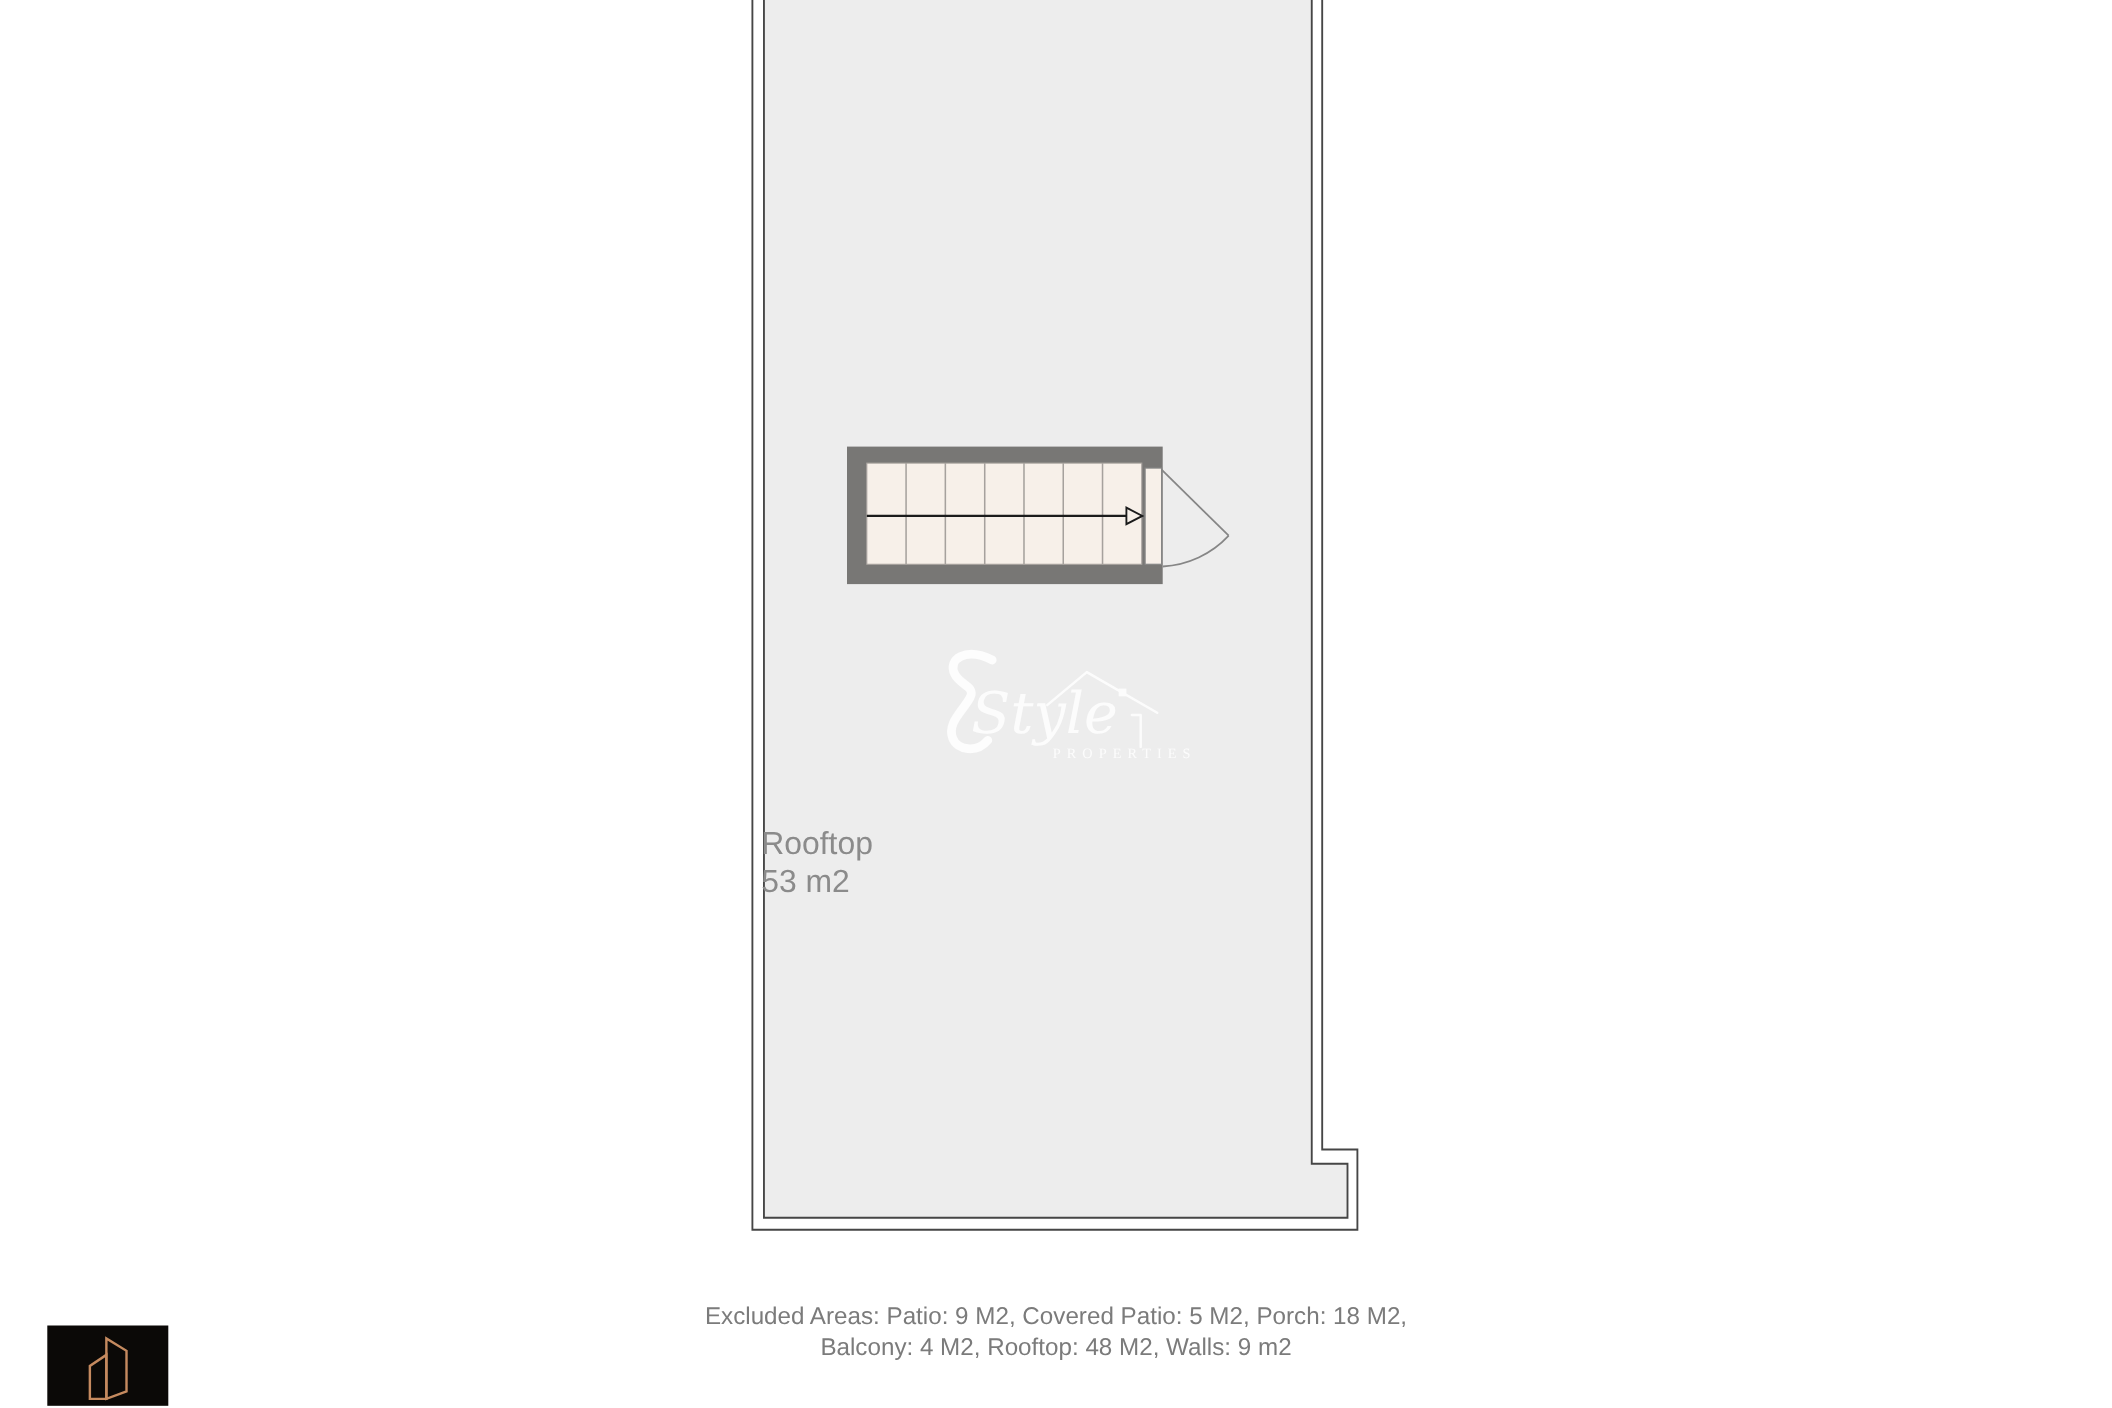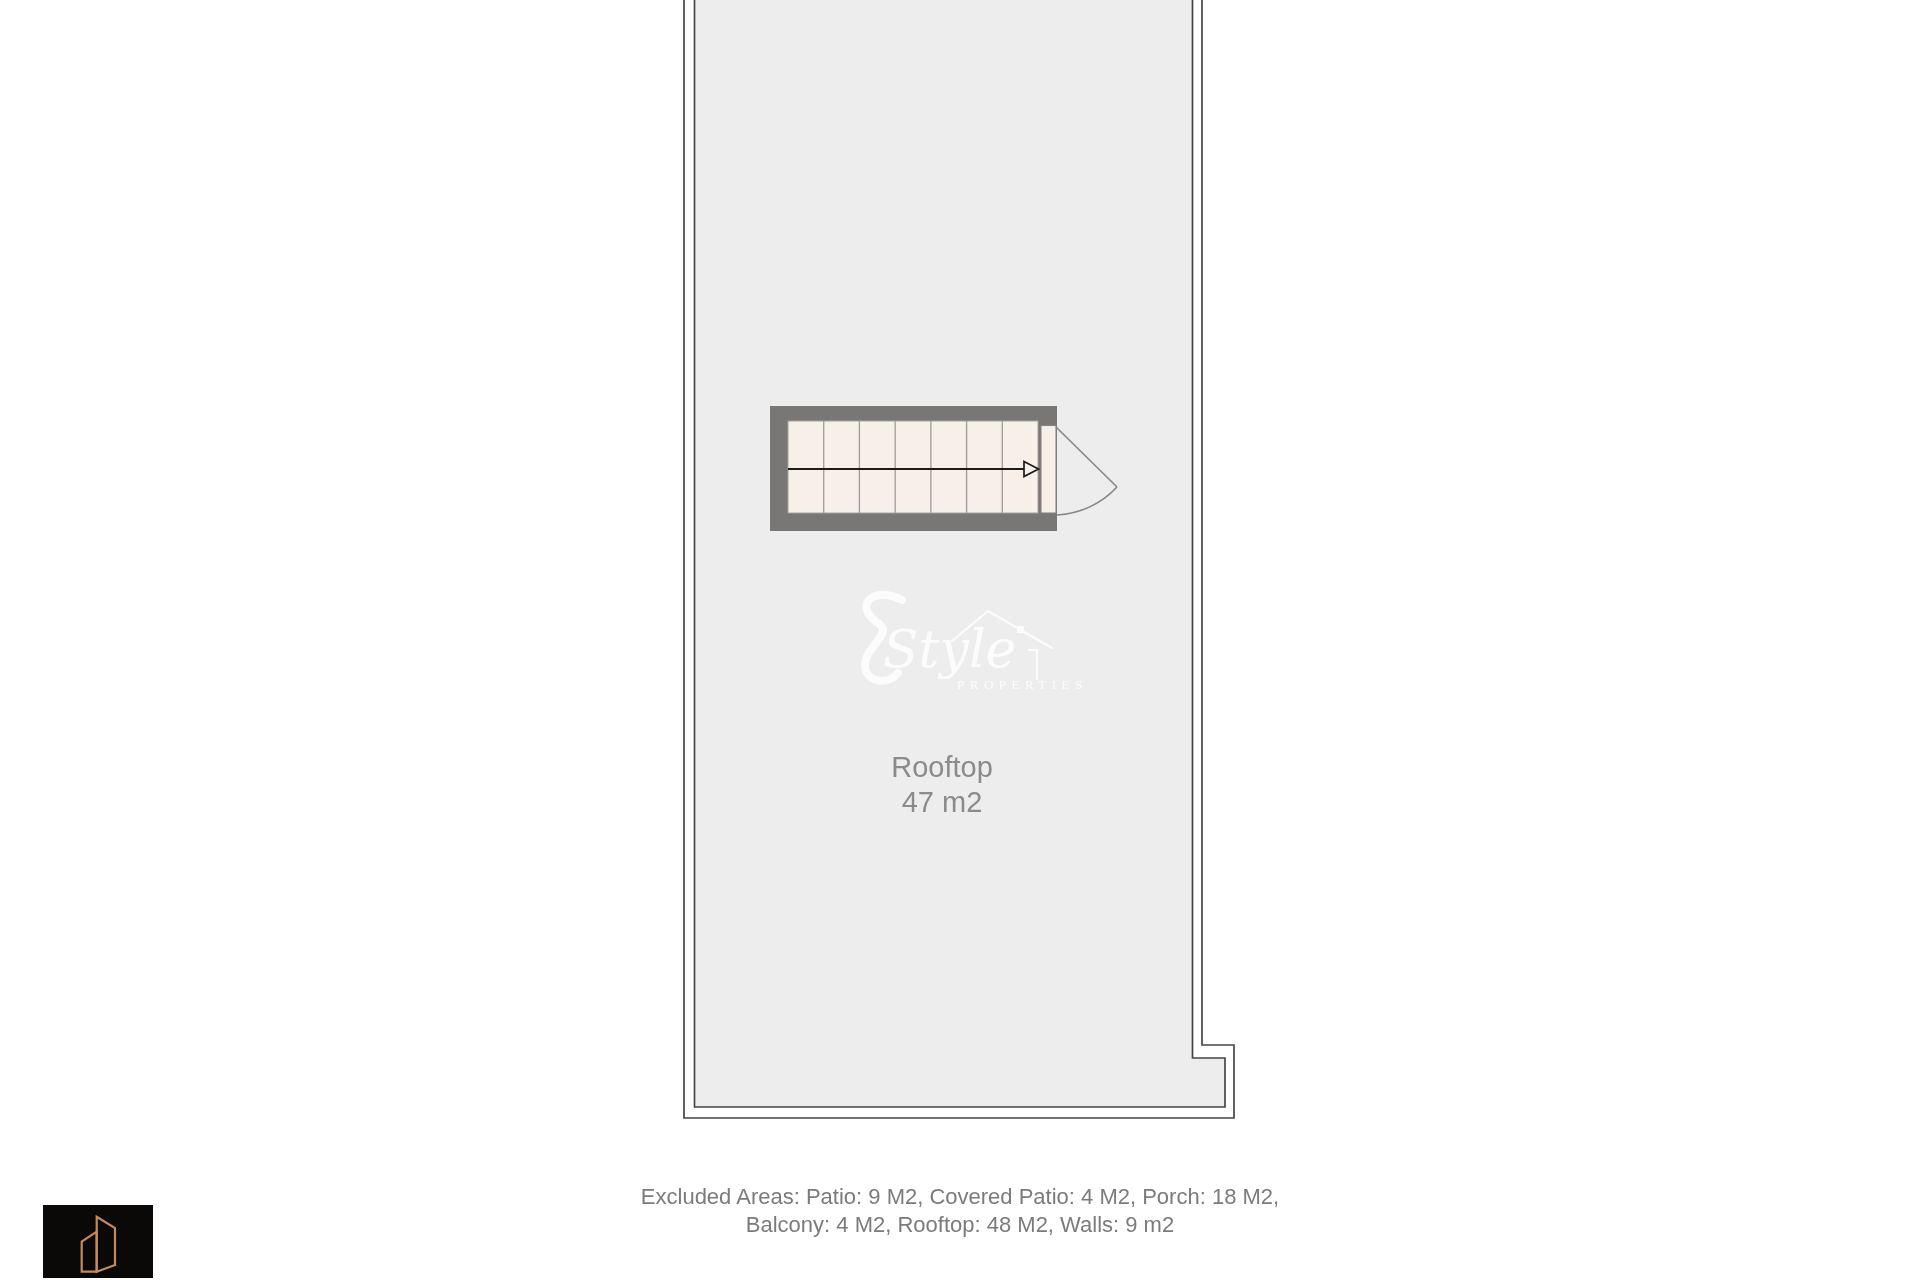--- a/index.html
+++ b/index.html
@@ -26,21 +26,21 @@
 
   
   #watermark-text{left:855px;top:585px;width:260px;height:120px;
     color:var(--watermark-white,#ffffff);opacity:.85;pointer-events:none;}
   #wm-script{position:absolute;left:28px;top:38px;
     font-family:"DejaVu Serif", serif;font-style:italic;font-size:52px;line-height:52px;}
   #wm-caps{position:absolute;left:102px;top:92px;
     font-family:"Liberation Serif", serif;font-size:13px;letter-spacing:5.5px;white-space:nowrap;}
 
   
-  #room-label{left:692px;top:750px;width:500px;text-align:center;
+  #room-label{left:692px;top:750px;width:500px;text-align:left;
     color:var(--label-gray,#8b8b8b);font-size:29px;line-height:35px;}
 
   
   #summary{left:0;top:1183px;width:1920px;text-align:center;
     color:var(--summary-gray,#7b7b7b);font-size:22px;line-height:27.5px;}
   #summary .total{font-weight:bold;font-size:23px;color:var(--summary-bold-gray,#6d6d6d);}
 
   
   #brand-logo{left:43px;top:1205px;width:110px;height:73px;background:var(--logo-bg,#0b0907);}
   #brand-logo svg{display:block;width:110px;height:73px;}
@@ -82,25 +82,25 @@
   </g>
 </svg>
 
 <div id="watermark-text" class="abs">
   <span id="wm-script">Style</span>
   <span id="wm-caps">PROPERTIES</span>
 </div>
 
 <div id="room-label" class="abs">
   <div>Rooftop</div>
-  <div>47 m2</div>
+  <div>53 m2</div>
 </div>
 
 <div id="summary" class="abs">
-  <div>Excluded Areas: Patio: 9 M2, Covered Patio: 4 M2, Porch: 18 M2,</div>
+  <div>Excluded Areas: Patio: 9 M2, Covered Patio: 5 M2, Porch: 18 M2,</div>
   <div>Balcony: 4 M2, Rooftop: 48 M2, Walls: 9 m2</div>
 </div>
 
 <div id="brand-logo" class="abs">
   <svg viewBox="0 0 110 73" xmlns="http://www.w3.org/2000/svg">
     <path class="tower" d="M 53.7,66.7 L 53.7,11.7 L 72,23 L 72,60 Z"></path>
     <path class="tower" d="M 38.7,66.7 L 38.7,36.7 L 53.7,26.7 L 53.7,66.7 Z"></path>
   </svg>
 </div>
 

